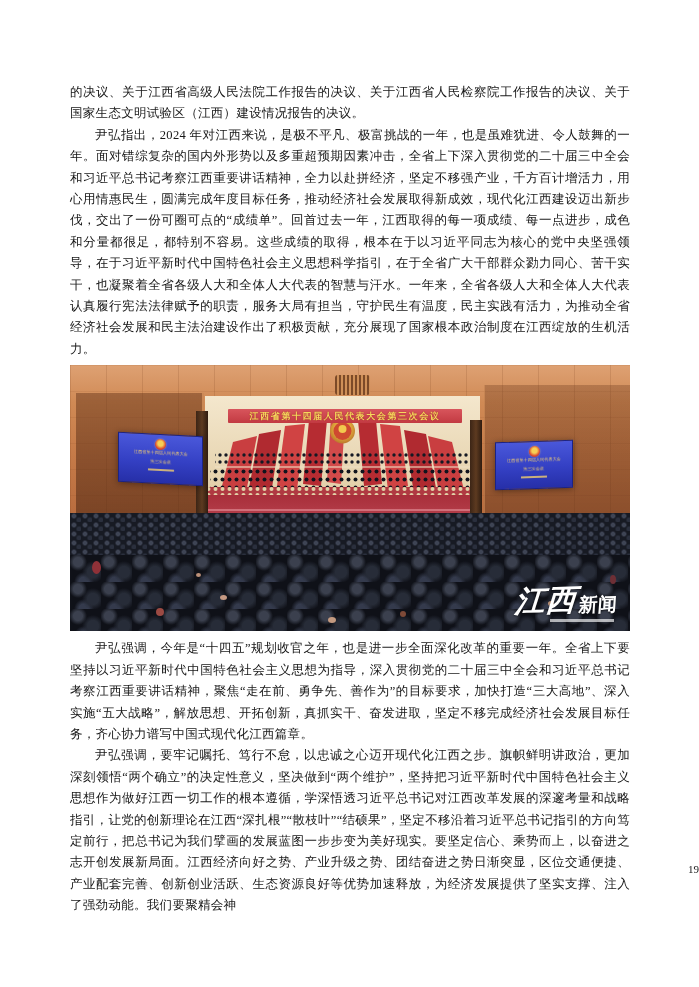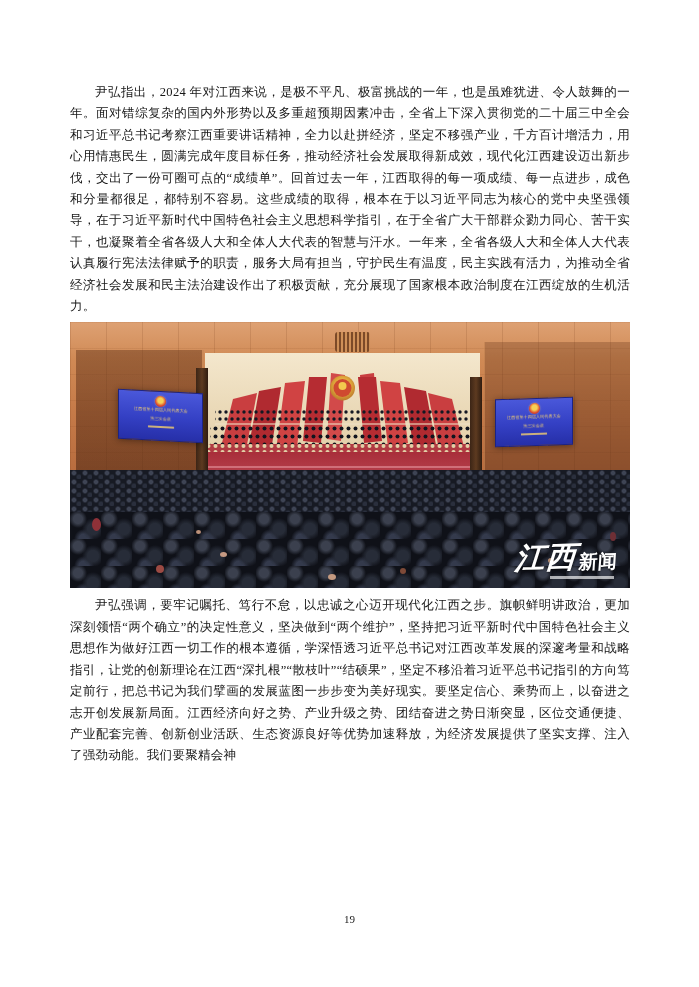--- a/index.html
+++ b/index.html
@@ -73,29 +73,30 @@
   .acc{position:absolute;border-radius:50%;z-index:8;}
 
   .ph-watermark{position:absolute;right:12px;bottom:16px;z-index:9;color:#fff;
     transform:rotate(-2deg) skewX(-6deg);text-shadow:0 1px 2px rgba(0,0,0,.5);
     display:flex;align-items:flex-end;line-height:1;}
   .wm-big{font-size:30px;font-weight:bold;font-style:italic;letter-spacing:1px;}
   .wm-small{font-size:19px;font-weight:bold;margin-left:2px;}
   .wm-sub{position:absolute;right:16px;bottom:9px;width:64px;height:3px;z-index:9;
     background:rgba(255,255,255,.65);filter:blur(.6px);}
 
-  .footer{position:absolute;left:0;right:0;top:913px;text-align:center;
+  .footer{position:absolute;left:0;right:0;top:863px;text-align:right;
     font-size:11px;color:#222;font-family:"Liberation Serif","DejaVu Serif",serif;}
 </style>
 </head>
 <body>
 
 <div class="page">
   <div class="text-col">
 
+    <p>的决议、关于江西省高级人民法院工作报告的决议、关于江西省人民检察院工作报告的决议、关于国家生态文明试验区（江西）建设情况报告的决议。</p>
     <p class="ind">尹弘指出，2024 年对江西来说，是极不平凡、极富挑战的一年，也是虽难犹进、令人鼓舞的一年。面对错综复杂的国内外形势以及多重超预期因素冲击，全省上下深入贯彻党的二十届三中全会和习近平总书记考察江西重要讲话精神，全力以赴拼经济，坚定不移强产业，千方百计增活力，用心用情惠民生，圆满完成年度目标任务，推动经济社会发展取得新成效，现代化江西建设迈出新步伐，交出了一份可圈可点的“成绩单”。回首过去一年，江西取得的每一项成绩、每一点进步，成色和分量都很足，都特别不容易。这些成绩的取得，根本在于以习近平同志为核心的党中央坚强领导，在于习近平新时代中国特色社会主义思想科学指引，在于全省广大干部群众勠力同心、苦干实干，也凝聚着全省各级人大和全体人大代表的智慧与汗水。一年来，全省各级人大和全体人大代表认真履行宪法法律赋予的职责，服务大局有担当，守护民生有温度，民主实践有活力，为推动全省经济社会发展和民主法治建设作出了积极贡献，充分展现了国家根本政治制度在江西绽放的生机活力。</p>
 
     <div class="photo">
       <div class="ph-seams"></div>
       <div class="ph-wall-left"></div>
       <div class="ph-wall-right"></div>
       <div class="ph-grille"></div>
 
       <svg class="ph-stage" viewBox="0 0 275 160" preserveAspectRatio="none">
         <defs>
@@ -144,20 +145,23 @@
         <rect x="10" y="56" width="255" height="15" fill="url(#heads1)"></rect>
         <rect x="10" y="70" width="255" height="2" fill="#ece0c4" opacity="0.55"></rect>
         <rect x="5" y="73" width="265" height="18" fill="url(#heads2)"></rect>
         <rect x="0" y="91" width="275" height="8" fill="url(#flowers)"></rect>
         <rect x="0" y="99" width="275" height="61" fill="url(#floor)"></rect>
         <rect x="0" y="113" width="275" height="2" fill="#dd8690" opacity="0.7"></rect>
         <rect x="0" y="128" width="275" height="2" fill="#dd8690" opacity="0.6"></rect>
         <rect x="0" y="142" width="275" height="2" fill="#dd8690" opacity="0.5"></rect>
       </svg>
 
+      <div class="ph-banner">
+        <span>江西省第十四届人民代表大会第三次会议</span>
+      </div>
       <div class="ph-pillar l"></div>
       <div class="ph-pillar r"></div>
 
       <div class="ph-screen left">
         <span class="scr-emblem"></span>
         <span class="scr-line">江西省第十四届人民代表大会</span>
         <span class="scr-line">第三次会议</span>
         <span class="scr-dash"></span>
       </div>
       <div class="ph-screen right">
@@ -179,17 +183,18 @@
       <span class="acc" style="left:478px;top:236px;width:6px;height:5px;background:#c09478;"></span>
       <span class="acc" style="left:540px;top:210px;width:6px;height:9px;background:#6e2f35;"></span>
 
       <div class="ph-watermark">
         <span class="wm-big">江西</span>
         <span class="wm-small">新闻</span>
       </div>
       <div class="wm-sub"></div>
     </div>
 
+    <p class="ind">尹弘强调，今年是“十四五”规划收官之年，也是进一步全面深化改革的重要一年。全省上下要坚持以习近平新时代中国特色社会主义思想为指导，深入贯彻党的二十届三中全会和习近平总书记考察江西重要讲话精神，聚焦“走在前、勇争先、善作为”的目标要求，加快打造“三大高地”、深入实施“五大战略”，解放思想、开拓创新，真抓实干、奋发进取，坚定不移完成经济社会发展目标任务，齐心协力谱写中国式现代化江西篇章。</p>
     <p class="ind">尹弘强调，要牢记嘱托、笃行不怠，以忠诚之心迈开现代化江西之步。旗帜鲜明讲政治，更加深刻领悟“两个确立”的决定性意义，坚决做到“两个维护”，坚持把习近平新时代中国特色社会主义思想作为做好江西一切工作的根本遵循，学深悟透习近平总书记对江西改革发展的深邃考量和战略指引，让党的创新理论在江西“深扎根”“散枝叶”“结硕果”，坚定不移沿着习近平总书记指引的方向笃定前行，把总书记为我们擘画的发展蓝图一步步变为美好现实。要坚定信心、乘势而上，以奋进之志开创发展新局面。江西经济向好之势、产业升级之势、团结奋进之势日渐突显，区位交通便捷、产业配套完善、创新创业活跃、生态资源良好等优势加速释放，为经济发展提供了坚实支撑、注入了强劲动能。我们要聚精会神</p>
   </div>
 
   <div class="footer">19</div>
 </div>
 
 </body></html>

